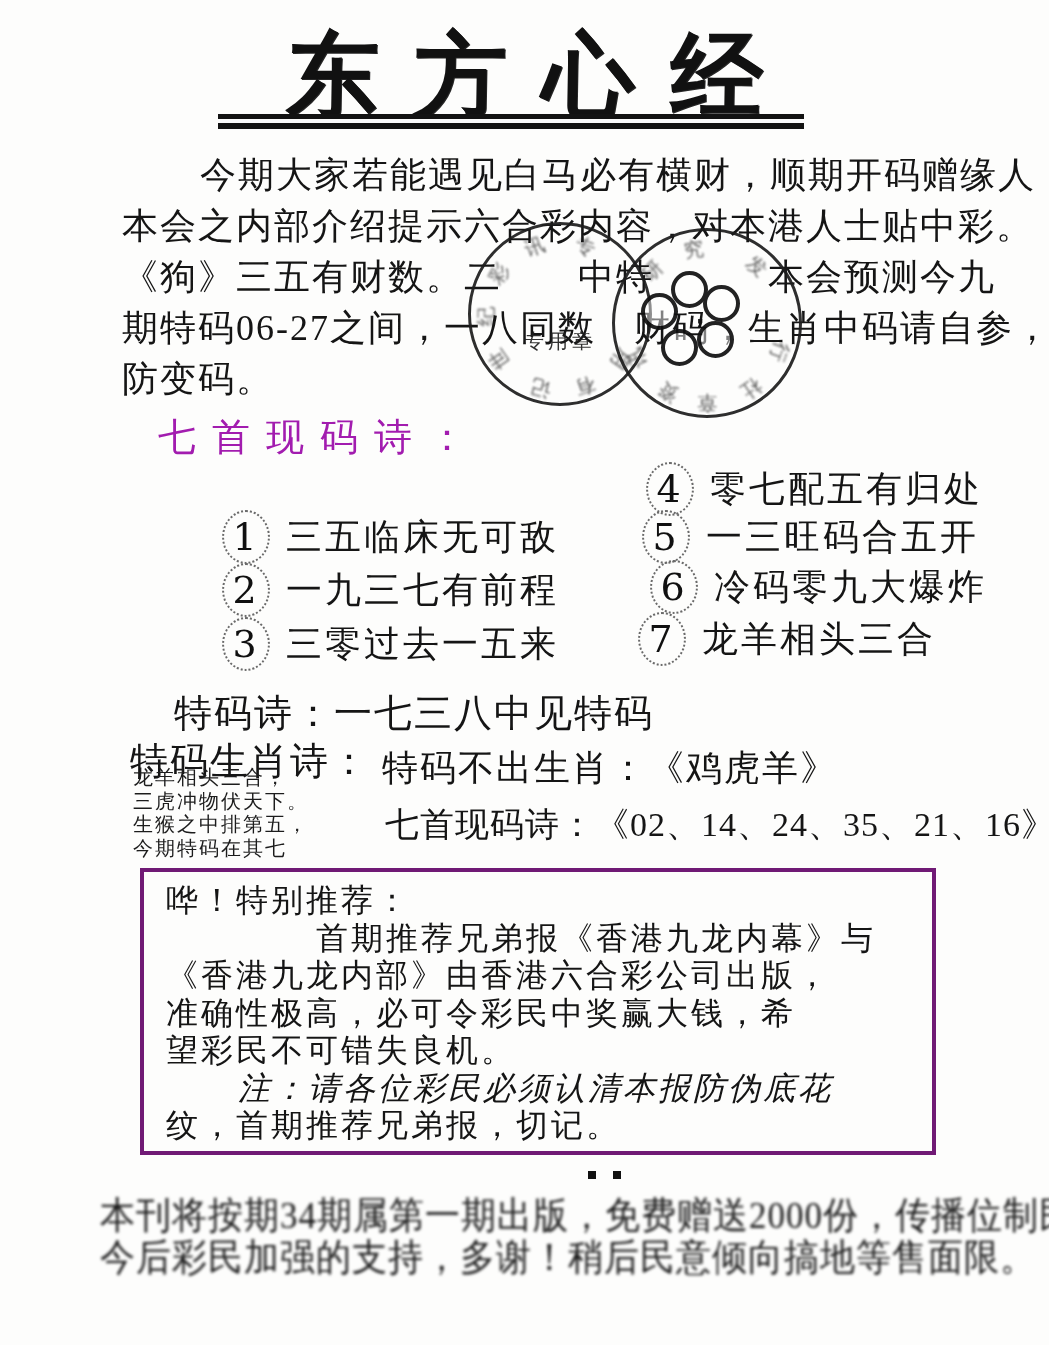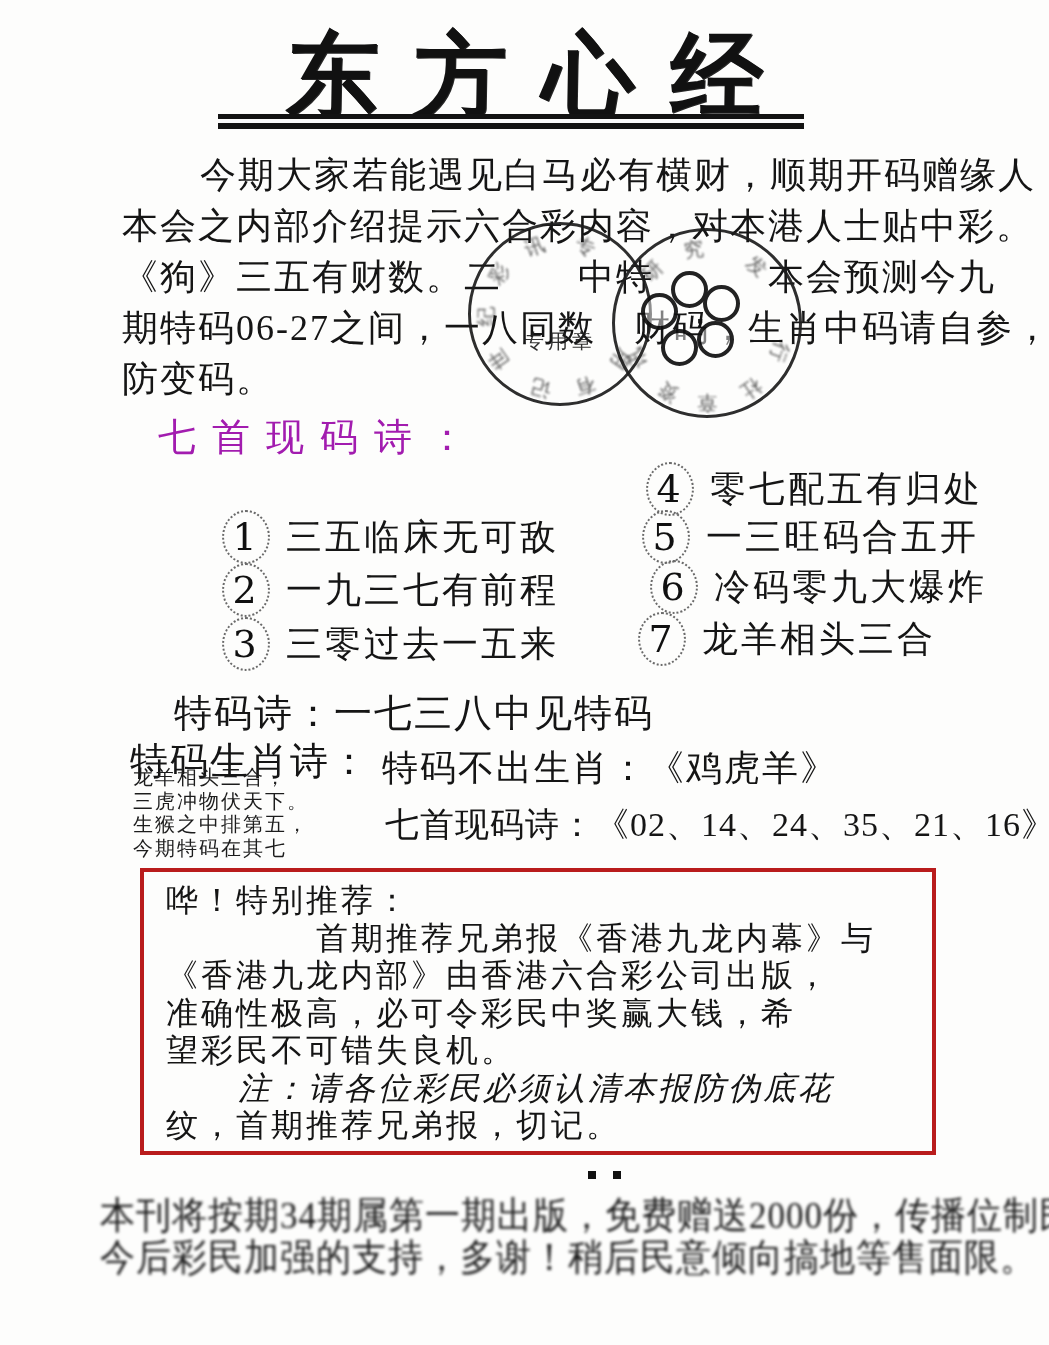--- a/index.html
+++ b/index.html
@@ -50,21 +50,21 @@
     font-size:38px;font-family:"DejaVu Serif", serif;color:#101010;}
   
   .teco-line{position:absolute;left:130px;top:688px;font-size:38px;letter-spacing:2px;white-space:nowrap;margin-left:44px;}
   .zodiac-heading{position:absolute;left:130px;top:736px;font-size:38px;letter-spacing:2px;}
   .zodiac-small{position:absolute;left:133px;top:766px;font-size:20px;line-height:23.5px;
     letter-spacing:2px;color:#1c1c1c;}
   .not-out{position:absolute;left:382px;top:744px;font-size:36px;letter-spacing:2px;white-space:nowrap;}
   .lucky{position:absolute;left:385px;top:802px;font-size:34px;letter-spacing:1px;white-space:nowrap;}
   
   .rec-box{position:absolute;left:140px;top:868px;width:796px;height:287px;
-    border:4px solid #b91c1c;box-sizing:border-box;padding:10px 20px 11px 22px;
+    border:4px solid #701a75;box-sizing:border-box;padding:10px 20px 11px 22px;
     font-size:32px;line-height:37.5px;letter-spacing:3px;white-space:nowrap;}
   .rec-box .ln.indent-big{padding-left:150px;}
   .rec-box .ln.indent-mid{padding-left:72px;font-style:italic;}
   
   .sep-dot{position:absolute;width:8px;height:8px;background:#111;}
   
   .bottom-blur{position:absolute;left:100px;top:1198px;width:930px;
     font-size:35px;line-height:39px;letter-spacing:1px;color:#2b2b2b;
     filter:blur(1.4px) contrast(1.2);transform:scaleY(1.08);white-space:nowrap;}
 </style>

